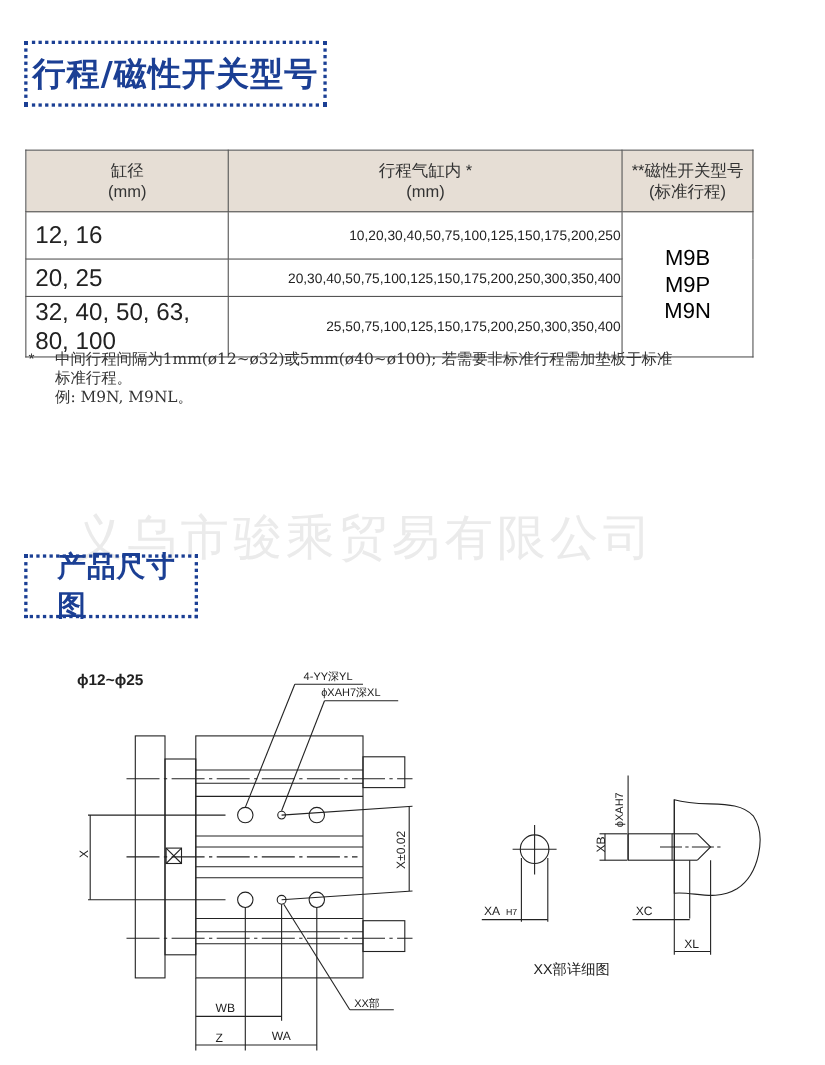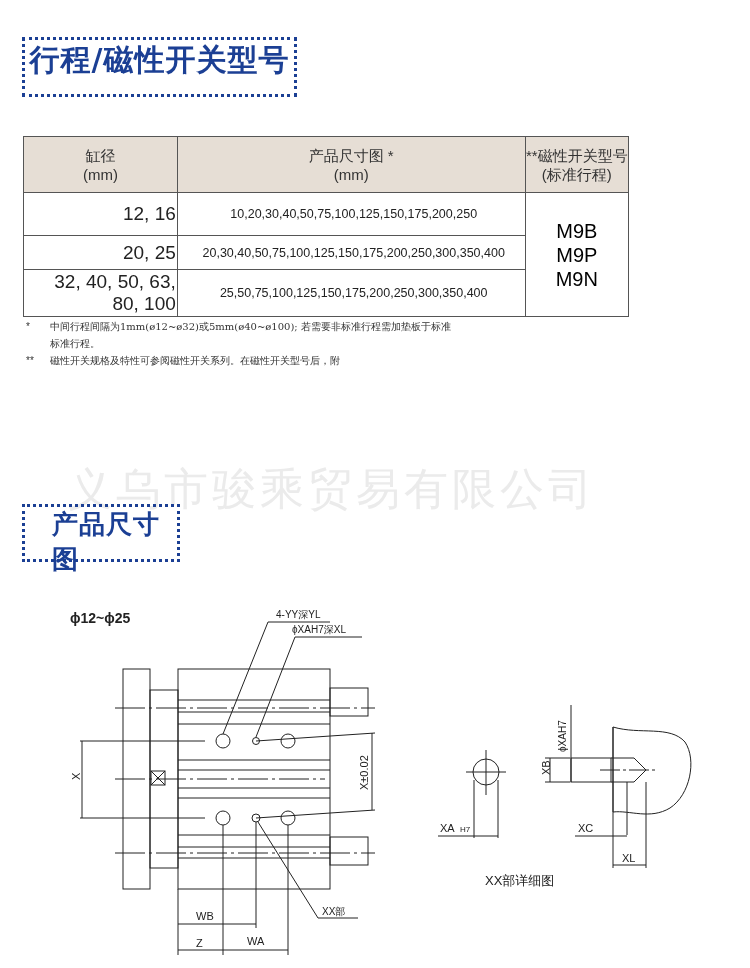--- a/index.html
+++ b/index.html
@@ -1,37 +1,37 @@
 <!DOCTYPE html>
 <html><head>
 <meta charset="utf-8">
 <style>
   html, body { margin:0; padding:0; background:#ffffff; }
   body { width:750px; height:968px; position:relative; overflow:hidden;
          font-family:"Liberation Sans","DejaVu Sans",sans-serif; color:#222; }
   .section-title { position:absolute; border:3px dotted #1b3f94; box-sizing:border-box;
-         display:flex; align-items:flex-start; justify-content:center; }
+         display:flex; align-items:center; justify-content:center; }
   .section-title span { color:#1b3f94; font-weight:bold; font-family:"DejaVu Sans",sans-serif; letter-spacing:1px; }
   #title1 { left:22px; top:37px; width:275px; height:60px; }
   #title1 span { font-size:30px; }
   #title2 { left:22px; top:504px; width:158px; height:58px; }
   #title2 span { font-size:26px;margin-left:27px; }
 
-  table.spec { position:absolute; left:23px; top:136px; width:606px; border-collapse:collapse;
+  table.spec { position:absolute; left:23px; top:136px; width:662px; border-collapse:collapse;
          font-family:"Liberation Sans",sans-serif; }
   table.spec th, table.spec td { border:1px solid #555; }
   table.spec th { background:#e6ded5; font-weight:normal; font-size:15px; color:#333; line-height:19px; height:55px; padding:0; }
-  .bore-cell { font-size:19px; padding-left:8px; text-align:right; }
-  .stroke-cell { font-size:12.5px; padding-left:6px; text-align:center; }
+  .bore-cell { font-size:22px; padding-left:8px; text-align:left; }
+  .stroke-cell { font-size:12.5px; padding-left:6px; text-align:right; }
   .switch-cell { font-size:20px; text-align:center; line-height:24px; color:#000000; }
   tr.r1 td { height:40px; }
   tr.r2 td { height:31px;margin-top:40px; }
   tr.r3 td { height:32px;margin-top:48px; }
 
-  .notes { position:absolute; left:26px; top:318px; font-size:10px; line-height:17px; color:#333;
+  .notes { position:absolute; left:26px; top:318px; font-size:14px; line-height:17px; color:#333;
            font-family:"DejaVu Serif",serif; }
   .note-line { white-space:nowrap; }
   .note-mark { display:inline-block; width:24px; font-family:"Liberation Sans",sans-serif; }
   .indent { padding-left:24px; }
 
   .watermark { position:absolute; left:68px; top:460px; font-size:44px; color:#ebebeb;
            letter-spacing:4px; font-family:Liberation Sans, sans-serif; white-space:nowrap; }
 
   .drawing { position:absolute; left:0; top:580px; }
   .dlabel { font-family:"Liberation Sans",sans-serif; fill:#222; }
@@ -45,21 +45,21 @@
 
 <table class="spec">
   <colgroup>
       <col style="width:211px">
       <col style="width:367px">
       <col style="width:133px">
     </colgroup>
   <tbody>
       <tr>
     <th><span>缸径</span><br><span>(mm)</span></th>
-    <th><span>产品尺寸图 *</span><br><span>(mm)</span></th>
+    <th><span>行程气缸内 *</span><br><span>(mm)</span></th>
     <th><span>**磁性开关型号</span><br><span>(标准行程)</span></th>
   </tr>
   <tr class="r1">
     <td class="bore-cell">12, 16</td>
     <td class="stroke-cell">10,20,30,40,50,75,100,125,150,175,200,250</td>
     <td class="switch-cell" rowspan="3">
       <div>M9B</div>
       <div>M9P</div>
       <div>M9N</div>
     </td>
@@ -71,21 +71,21 @@
   <tr class="r3">
     <td class="bore-cell">32, 40, 50, 63, 80, 100</td>
     <td class="stroke-cell">25,50,75,100,125,150,175,200,250,300,350,400</td>
   </tr>
 </tbody>
   </table>
 
 <div class="notes">
   <div class="note-line"><span class="note-mark">*</span><span>中间行程间隔为1mm(ø12~ø32)或5mm(ø40~ø100); 若需要非标准行程需加垫板于标准</span></div>
   <div class="note-line indent">标准行程。</div>
-  <div class="note-line"><span class="note-mark">**</span><span>磁性开关规格及特性可参阅磁性开关系列。在磁性开关型号后，附</span></div>
+  <div class="note-line indent">例: M9N, M9NL。</div>
 </div>
 
 <div class="watermark">义乌市骏乘贸易有限公司</div>
 
 <div id="title2" class="section-title">
   <span>产品尺寸图</span>
 </div>
 
 <svg class="drawing" width="750" height="388" viewBox="0 580 750 388" stroke="#222" fill="none" stroke-width="1">
 

